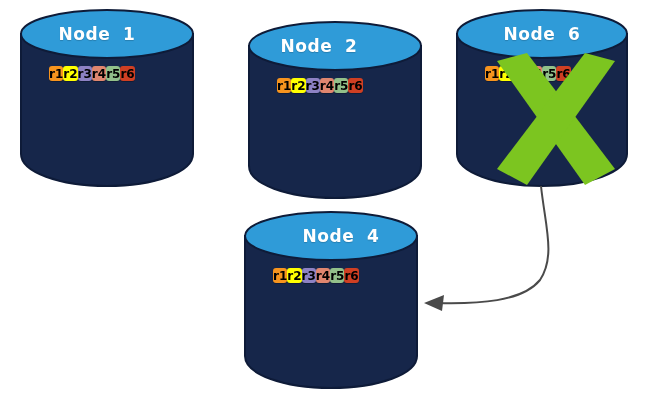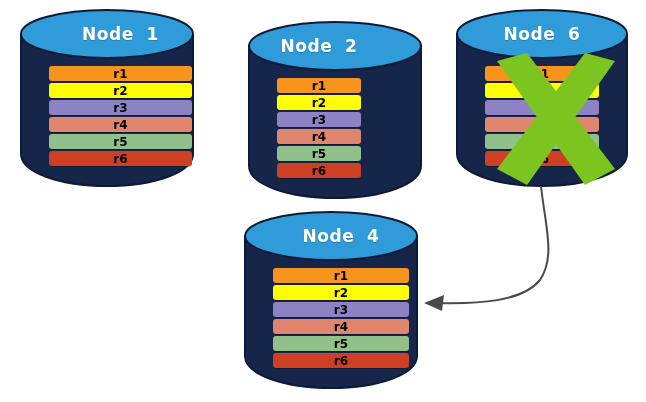--- a/index.html
+++ b/index.html
@@ -38,21 +38,21 @@
     white-space: pre;
     text-shadow: 0 1px 1px rgba(0,0,0,0.18);
     pointer-events: none;
   }
   .rows {
     position: absolute;
     left: 0;
     width: 100%;
     box-sizing: border-box;
     display: flex;
-    flex-direction: column;
+    flex-direction: row;
   }
   .row-bar {
     position: relative;
     border-radius: 3px;
     text-align: center;
     font-weight: bold;
     font-size: 12px;
     color: #000000;
     line-height: 1;
     display: flex;
@@ -75,21 +75,21 @@
     width: 646px;
     height: 402px;
     pointer-events: none;
   }
 </style>
 </head>
 <body>
 
 <div id="canvas">
 
-  <div class="node" style="left:21px; top:8px; width:152px; height:178px;padding-left:47px;">
+  <div class="node" style="left:21px; top:8px; width:152px; height:178px;">
     <svg class="cyl-svg" width="172" height="178" viewBox="0 0 172 178">
       <path d="M0,26 L0,146 C0,164 38,178 86,178 C134,178 172,164 172,146 L172,26 Z" fill="#16264a" stroke="#0e1b38" stroke-width="2"></path>
       <ellipse cx="86" cy="26" rx="86" ry="24" fill="#2f9bd8" stroke="#0e1b38" stroke-width="2"></ellipse>
     </svg>
     <div class="node-title" style="top:16px;">Node  1</div>
     <div class="rows" style="top:58px; padding:0 28px;">
       <div class="row-bar" style="background:#f7941e; height:15px; margin-bottom:2px;">r1</div>
       <div class="row-bar" style="background:#ffff00; height:15px; margin-bottom:2px;">r2</div>
       <div class="row-bar" style="background:#8d82c4; height:15px; margin-bottom:2px;">r3</div>
       <div class="row-bar" style="background:#e0866f; height:15px; margin-bottom:2px;">r4</div>

